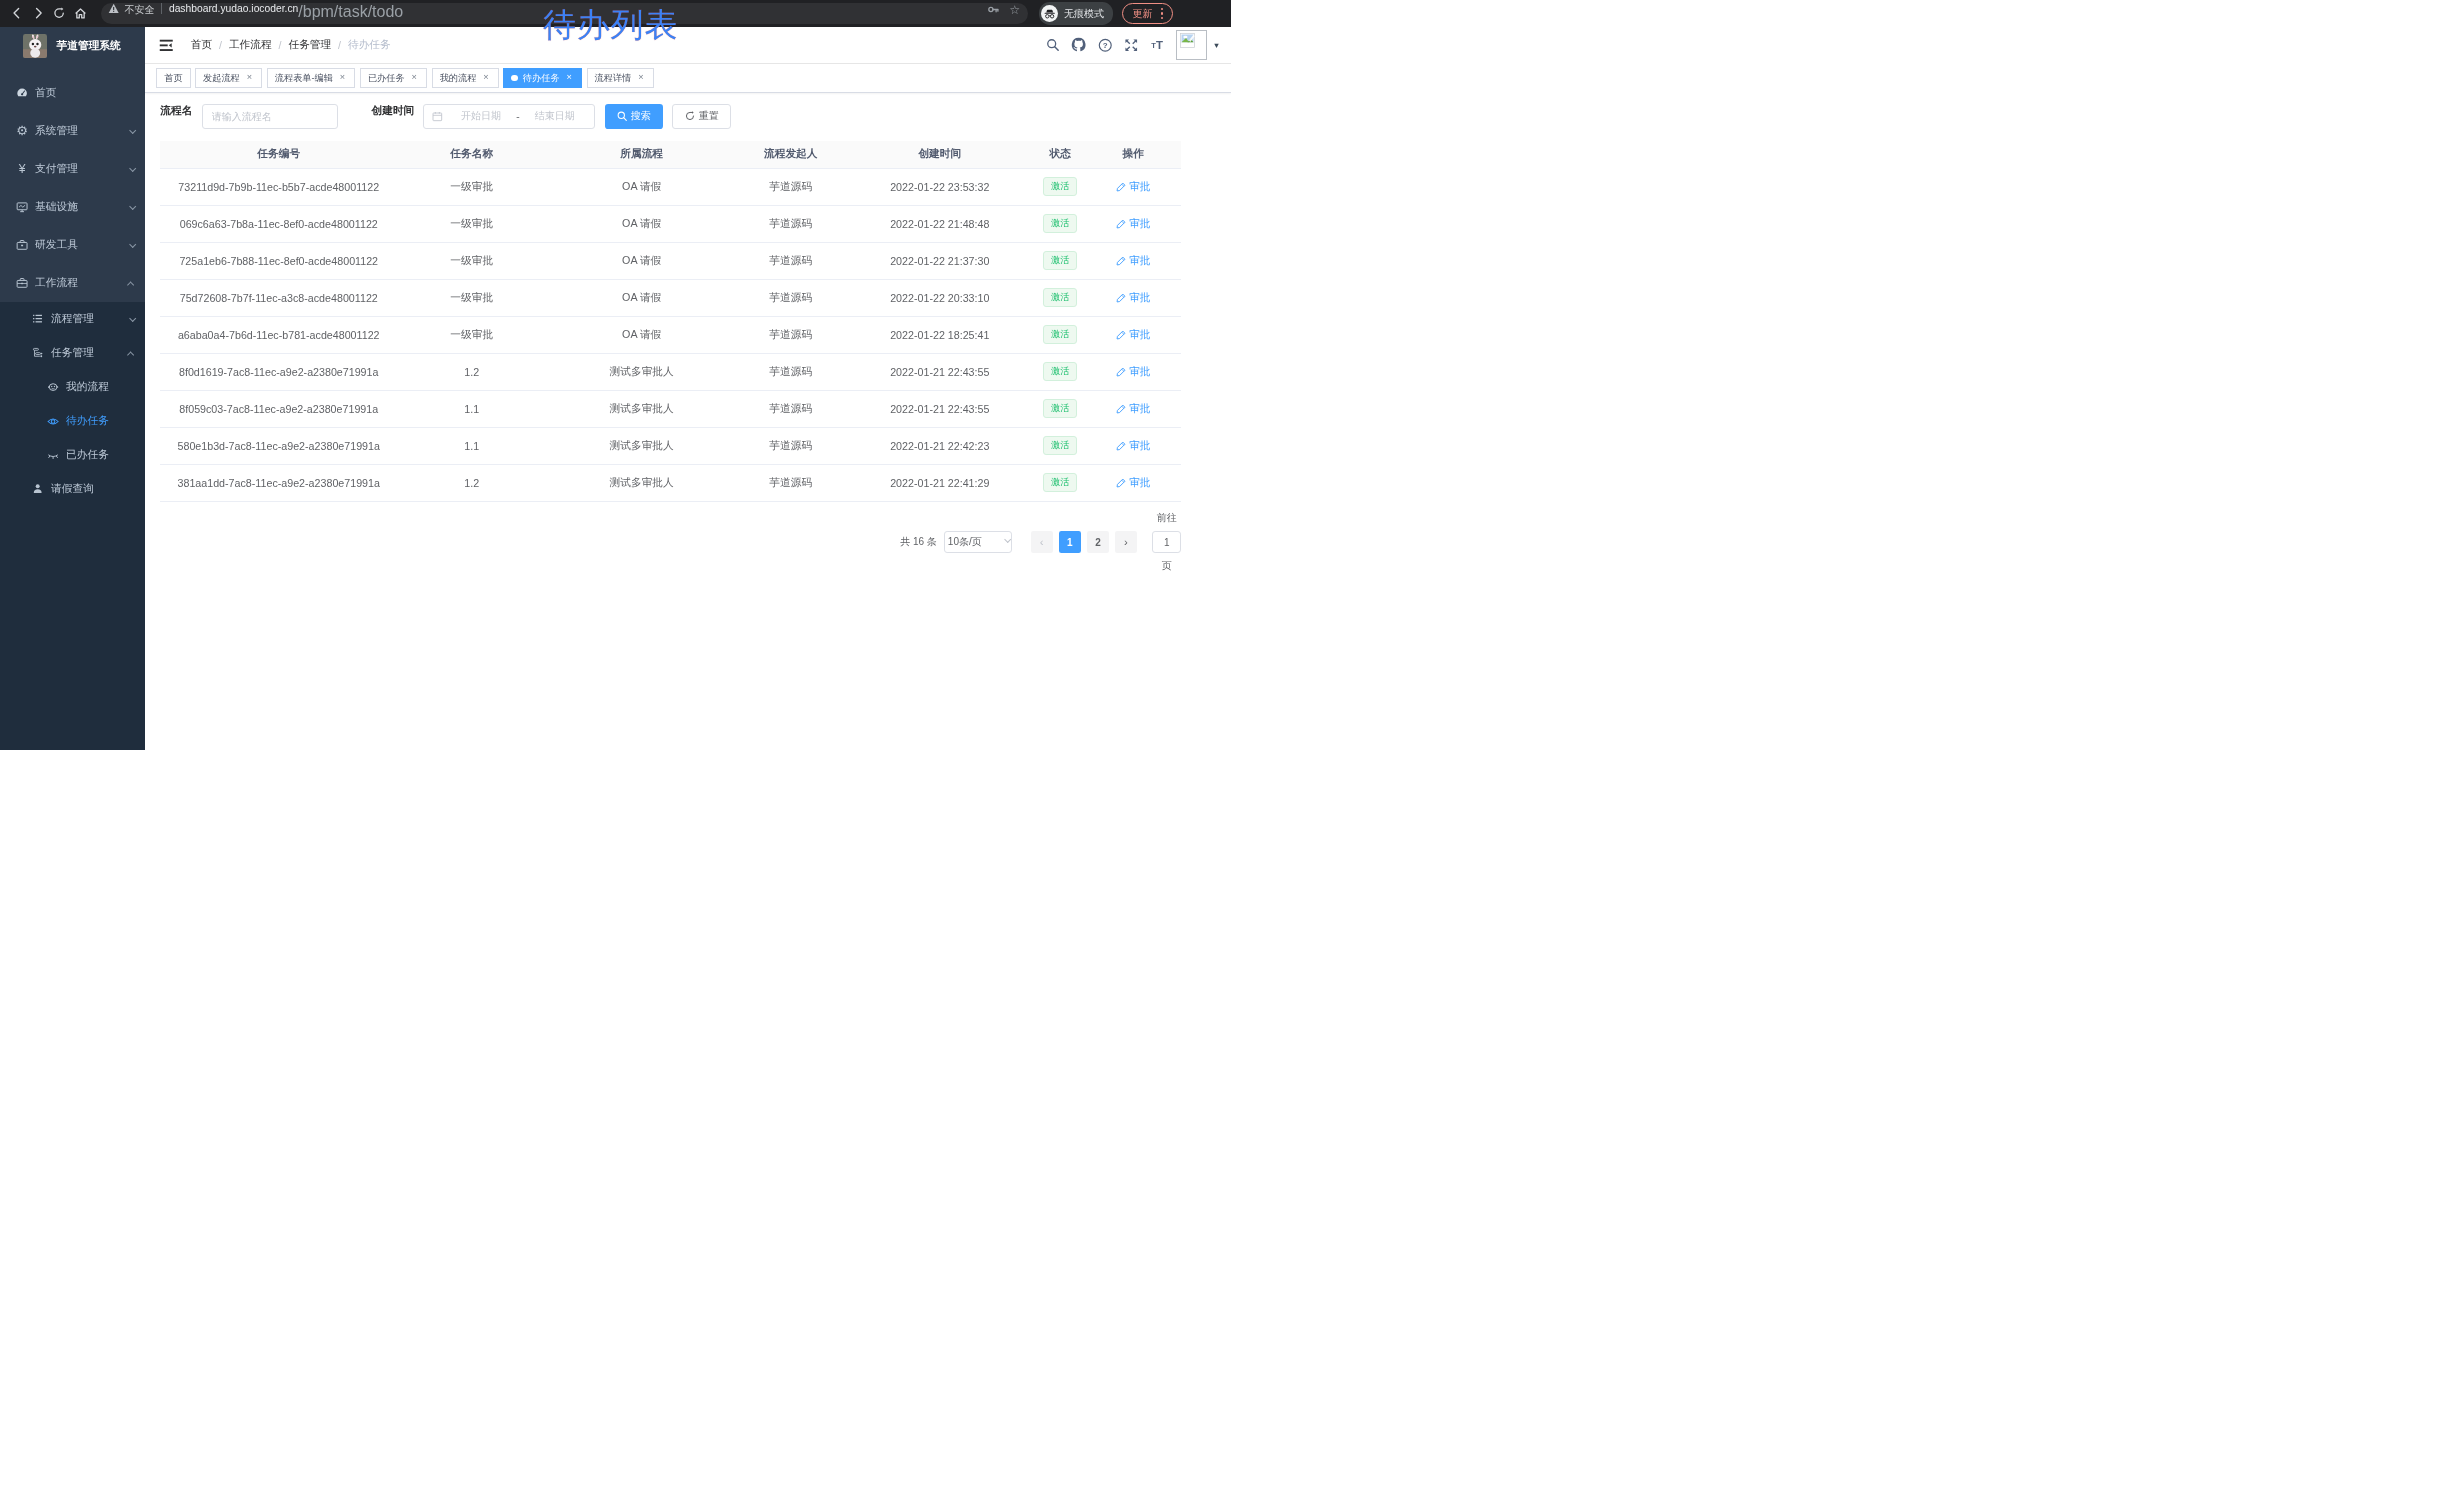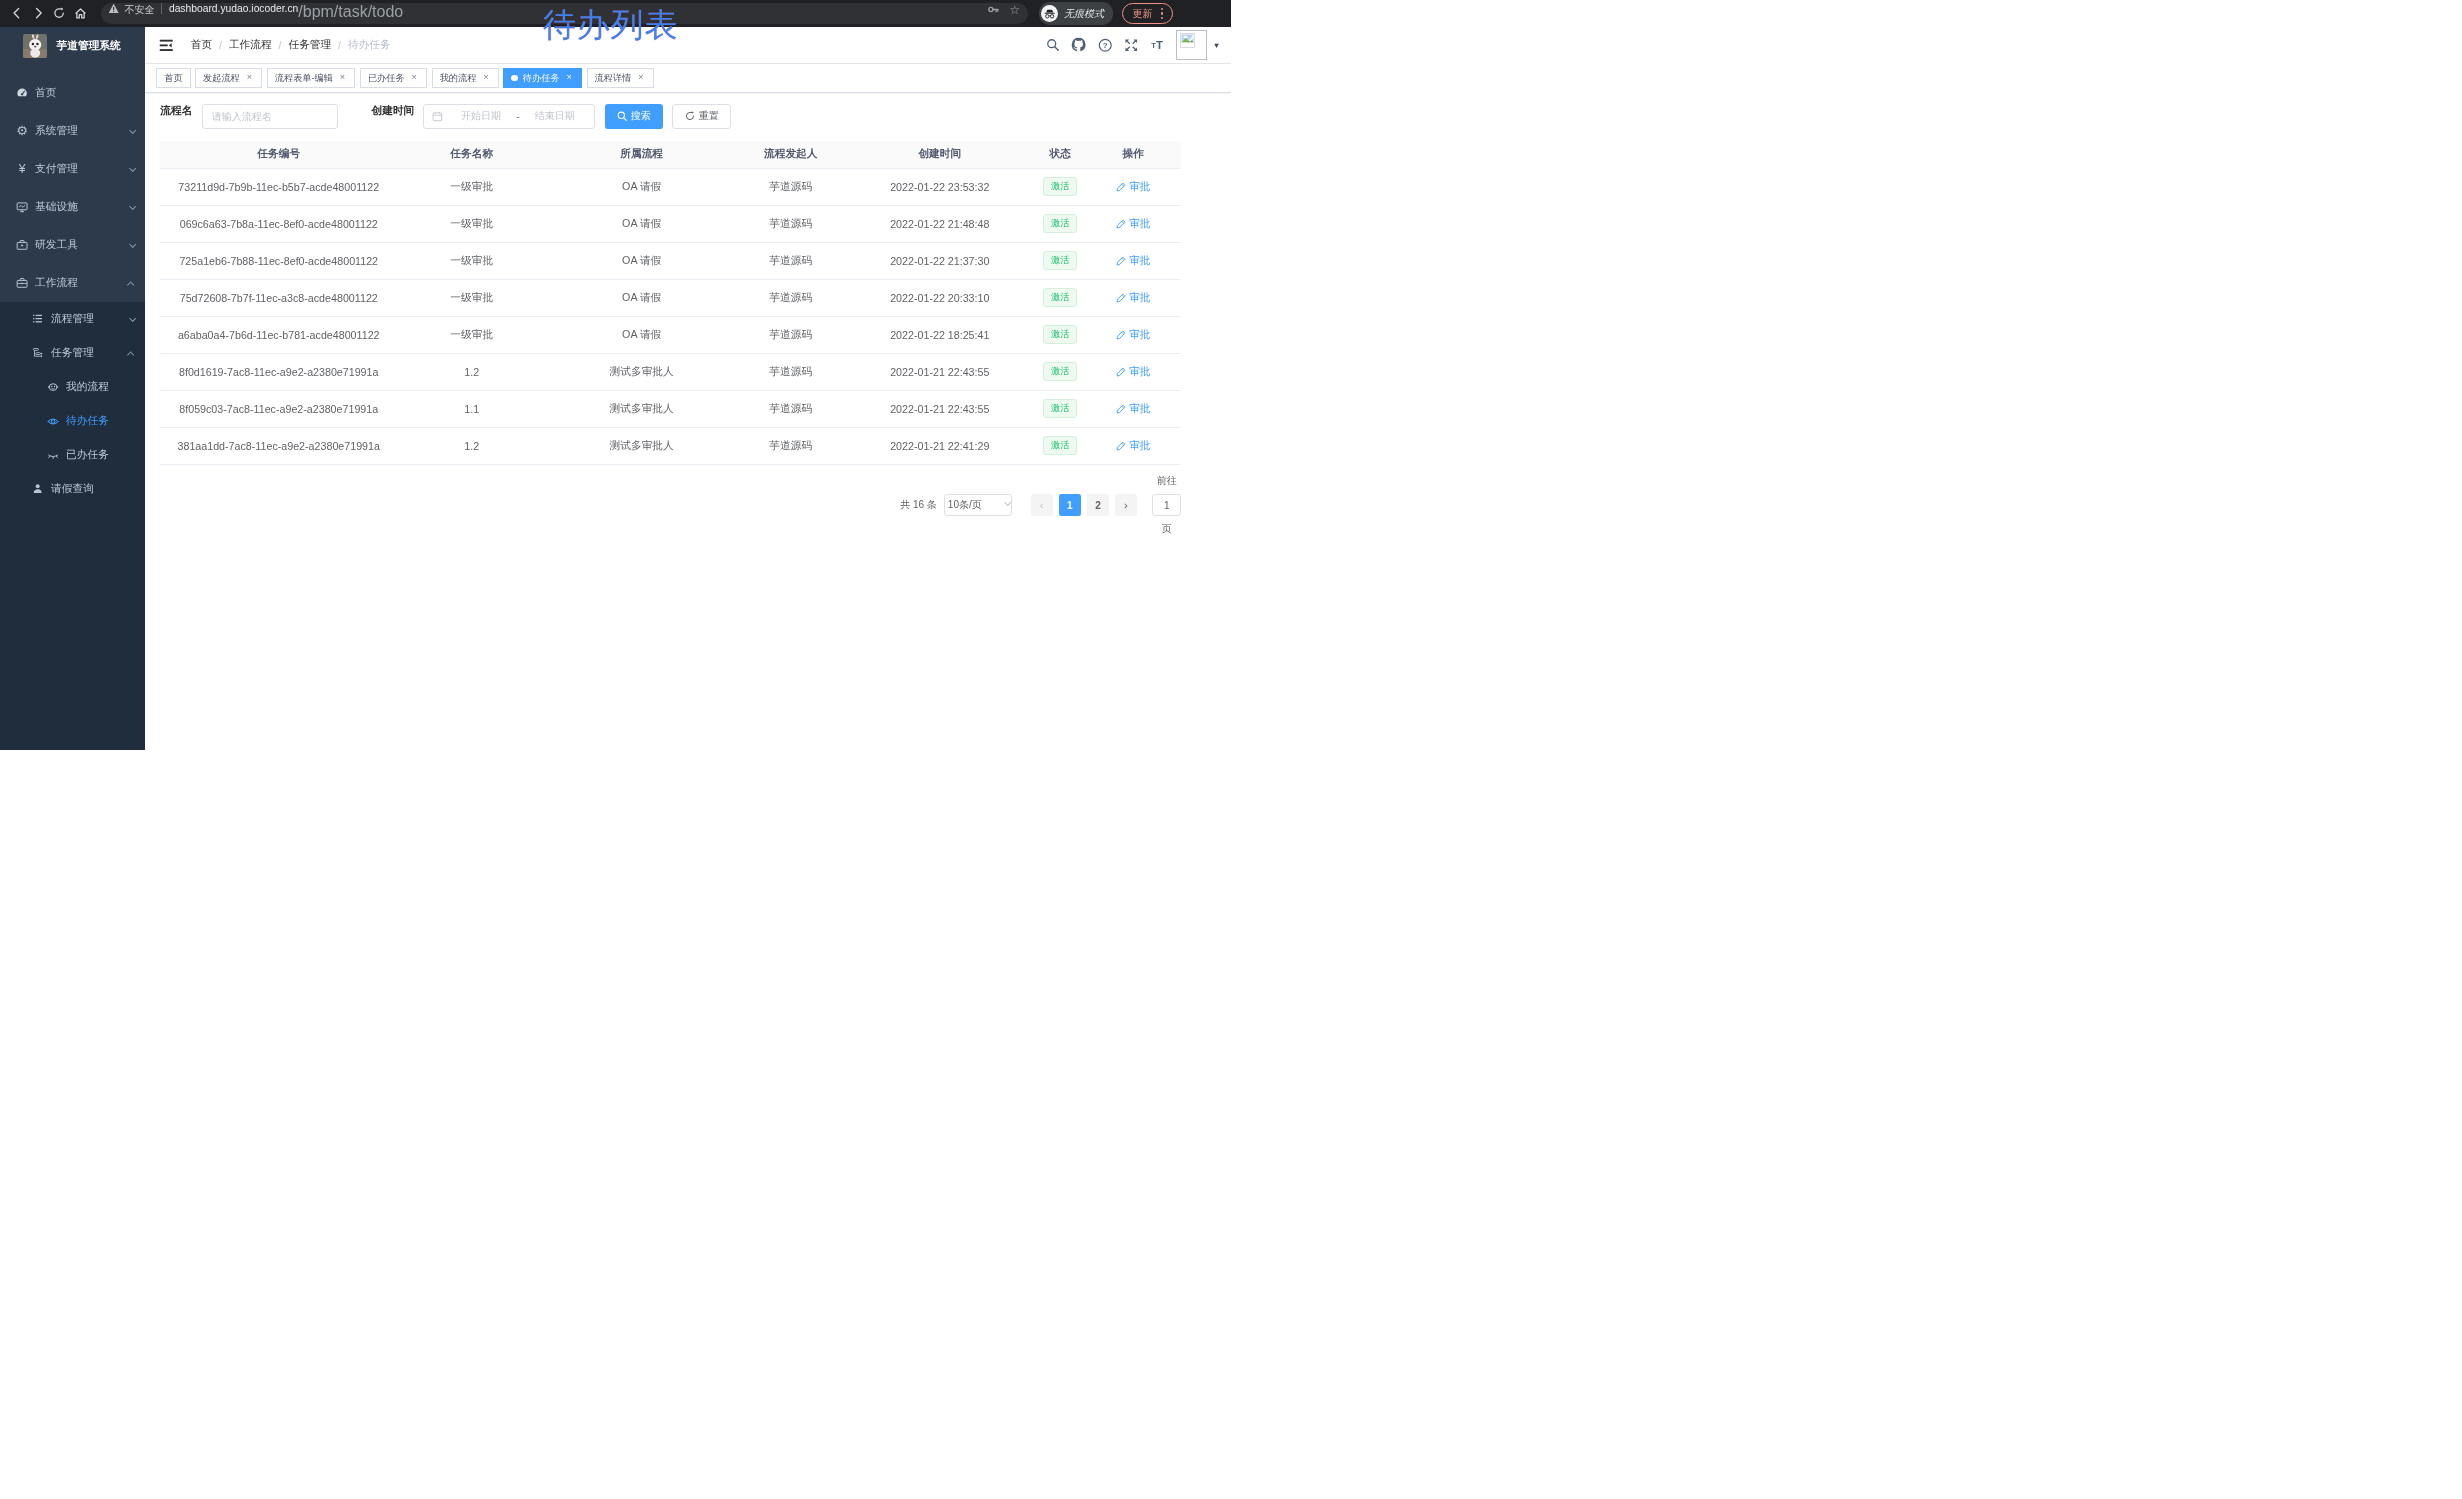--- a/index.html
+++ b/index.html
@@ -25,21 +25,21 @@
   .omnibox .warn { display:flex; align-items:center; color:#bdc1c6; }
   .omnibox .sec-label { color:#c8cbce; font-size:10px; margin:0 6.1px 0 4.6px; }
   .omnibox .vdiv { width:0.8px; height:10.7px; background:#5f6368; margin-right:7.6px; }
   .url-host { color:#e8eaed; font-size:10.3px; }
   .url-path { color:#9aa0a6; font-size:16px; }
   .omnibox .spacer { flex:1; }
   .omni-ico { margin-left:9.2px; color:#9aa0a6; display:flex; align-items:center; }
   .star-glyph { font-size:12.2px; color:#9aa0a6; }
   .incog-pill {
     margin-left:10.7px; height:23px; border-radius:10.7px; background:#3c4043;
-    display:flex; align-items:center; padding:0 9.2px 0 2.3px; flex:0 0 auto;font-style:italic;
+    display:flex; align-items:center; padding:0 9.2px 0 2.3px; flex:0 0 auto;
   }
   .incog-circle { width:17px; height:17px; border-radius:50%; background:#f1f3f4;
     display:flex; align-items:center; justify-content:center; margin-right:6.1px; }
   .incog-label { color:#e8eaed; font-size:10px; }
   .update-pill {
     margin-left:9.2px; height:20.6px; border:1.1px solid #f08f84; border-radius:10.7px;
     display:flex; align-items:center; padding:0 6.1px 0 9.2px; flex:0 0 auto; gap:6.1px;
   }
   .update-label { color:#f08f84; font-size:10px;text-align:right; }
   .dots { display:flex; flex-direction:column; gap:1.9px; padding:0 2.3px; }
@@ -616,20 +616,35 @@
                 <td><span class="badge">激活</span></td>
                 <td><span class="op-link">
                     <svg width="10" height="10" viewBox="0 0 14 14">
                       <path d="M9.5 1.5 L12.5 4.5 L5 12 L1.5 12.5 L2 9 Z" stroke="#409eff" stroke-width="1.3" fill="none" stroke-linejoin="round"></path>
                       <path d="M8 3 L11 6" stroke="#409eff" stroke-width="1.1"></path>
                     </svg>
                     <span>审批</span>
                   </span></td>
               </tr>
               <tr>
+                <td>580e1b3d-7ac8-11ec-a9e2-a2380e71991a</td>
+                <td>1.1</td>
+                <td>测试多审批人</td>
+                <td>芋道源码</td>
+                <td>2022-01-21 22:42:23</td>
+                <td><span class="badge">激活</span></td>
+                <td><span class="op-link">
+                    <svg width="10" height="10" viewBox="0 0 14 14">
+                      <path d="M9.5 1.5 L12.5 4.5 L5 12 L1.5 12.5 L2 9 Z" stroke="#409eff" stroke-width="1.3" fill="none" stroke-linejoin="round"></path>
+                      <path d="M8 3 L11 6" stroke="#409eff" stroke-width="1.1"></path>
+                    </svg>
+                    <span>审批</span>
+                  </span></td>
+              </tr>
+              <tr>
                 <td>381aa1dd-7ac8-11ec-a9e2-a2380e71991a</td>
                 <td>1.2</td>
                 <td>测试多审批人</td>
                 <td>芋道源码</td>
                 <td>2022-01-21 22:41:29</td>
                 <td><span class="badge">激活</span></td>
                 <td><span class="op-link">
                     <svg width="10" height="10" viewBox="0 0 14 14">
                       <path d="M9.5 1.5 L12.5 4.5 L5 12 L1.5 12.5 L2 9 Z" stroke="#409eff" stroke-width="1.3" fill="none" stroke-linejoin="round"></path>
                       <path d="M8 3 L11 6" stroke="#409eff" stroke-width="1.1"></path>

